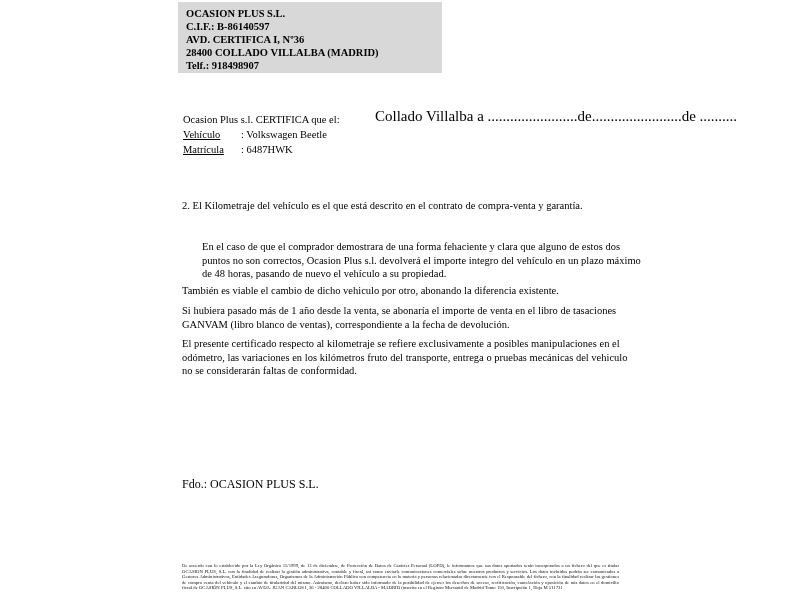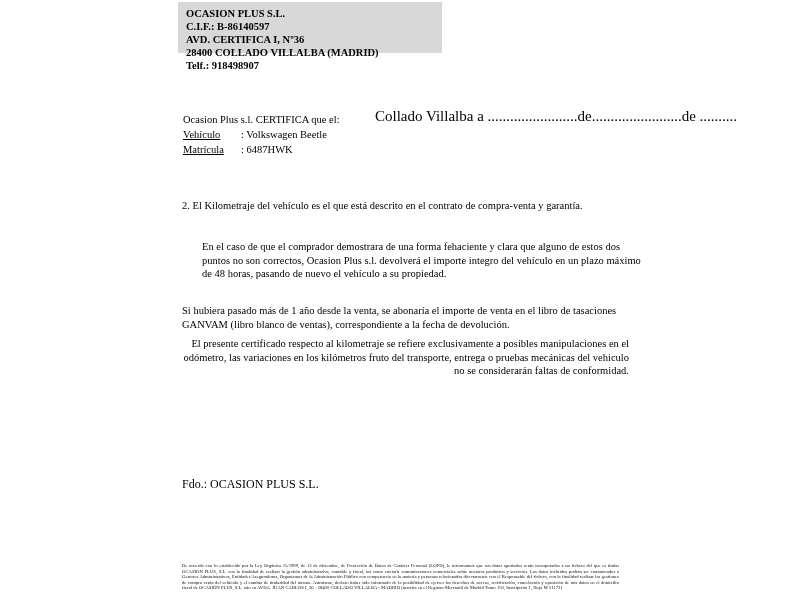--- a/index.html
+++ b/index.html
@@ -14,21 +14,21 @@
     background: #ffffff;
     color: #000000;
     font-family: "Liberation Serif", "DejaVu Serif", serif;
     overflow: hidden;
   }
   .header-box {
     position: absolute;
     left: 178px;
     top: 2px;
     width: 264px;
-    height: 51px;
+    height: 71px;
     background: #d8d8d8;
     box-sizing: border-box;
     padding: 5px 8px 0 8px;
     font-weight: bold;
     font-size: 10.5px;
     line-height: 13px;
   }
   .date-line {
     position: absolute;
     left: 375px;
@@ -89,20 +89,21 @@
 
   <div class="body-text" style="left:183px; top:113px;">Ocasion Plus s.l. CERTIFICA que el:</div>
 
   <div class="body-text" style="left:183px; top:143px;">
     <span class="row-label">Matrícula</span><span>: 6487HWK</span>
   </div>
 
   <div class="body-text" style="left:182px; top:199px;">2. El Kilometraje del vehículo es el que está descrito en el contrato de compra-venta y garantía.</div>
 
   <div class="body-text para" style="left:182px; top:240px;margin-left:20px;">En el caso de que el comprador demostrara de una forma fehaciente y clara que alguno de estos dos puntos no son correctos, Ocasion Plus s.l. devolverá el importe integro del vehículo en un plazo máximo de 48 horas, pasando de nuevo el vehículo a su propiedad.</div>
+  <div class="body-text para" style="left:182px; top:284px;">También es viable el cambio de dicho vehiculo por otro, abonando la diferencia existente.</div>
   <div class="body-text para" style="left:182px; top:304px;">Si hubiera pasado más de 1 año desde la venta, se abonaría el importe de venta en el libro de tasaciones GANVAM (libro blanco de ventas), correspondiente a la fecha de devolución.</div>
-  <div class="body-text para" style="left:182px; top:337px;text-align:right;">El presente certificado respecto al kilometraje se refiere exclusivamente a posibles manipulaciones en el odómetro, las variaciones en los kilómetros fruto del transporte, entrega o pruebas mecánicas del vehiculo no se considerarán faltas de conformidad.</div>
+  <div class="body-text para" style="left:182px; top:337px;">El presente certificado respecto al kilometraje se refiere exclusivamente a posibles manipulaciones en el odómetro, las variaciones en los kilómetros fruto del transporte, entrega o pruebas mecánicas del vehiculo no se considerarán faltas de conformidad.</div>
 
   <div class="signature">Fdo.: OCASION PLUS S.L.</div>
 
   <div class="legal">De acuerdo con lo establecido por la Ley Orgánica 15/1999, de 13 de diciembre, de Protección de Datos de Carácter Personal (LOPD), le informamos que sus datos aportados serán incorporados a un fichero del que es titular OCASION PLUS, S.L. con la finalidad de realizar la gestión administrativa, contable y fiscal, así como enviarle comunicaciones comerciales sobre nuestros productos y servicios. Los datos incluidos podrán ser comunicados a Gestores Administrativos, Entidades Aseguradoras, Organismos de la Administración Pública con competencia en la materia y personas relacionadas directamente con el Responsable del fichero, con la finalidad realizar las gestiones de compra venta del vehículo y el cambio de titularidad del mismo. Asimismo, declaro haber sido informado de la posibilidad de ejercer los derechos de acceso, rectificación, cancelación y oposición de mis datos en el domicilio fiscal de OCASIÓN PLUS, S.L. sito en AVDA. JUAN CARLOS I, 36 - 28400 COLLADO VILLALBA - MADRID (inscrita en el Registro Mercantil de Madrid Tomo 150, Inscripción 1, Hoja M 511731</div>
 
 </div>
 
 </body></html>

